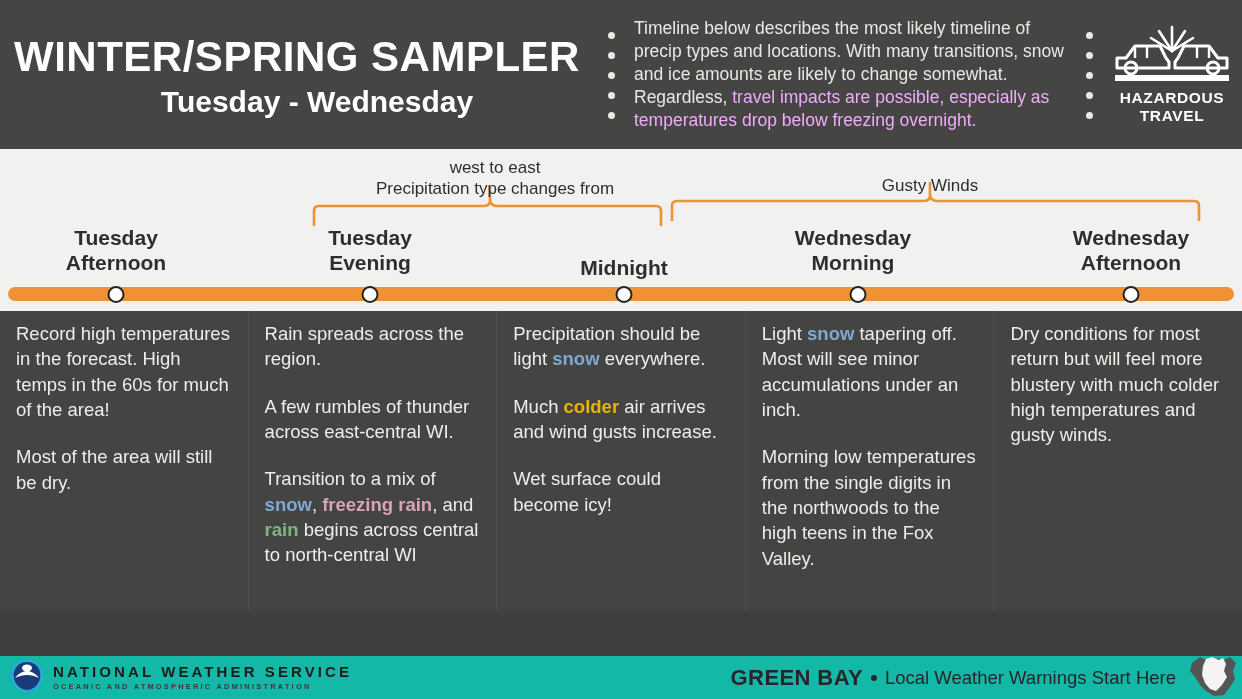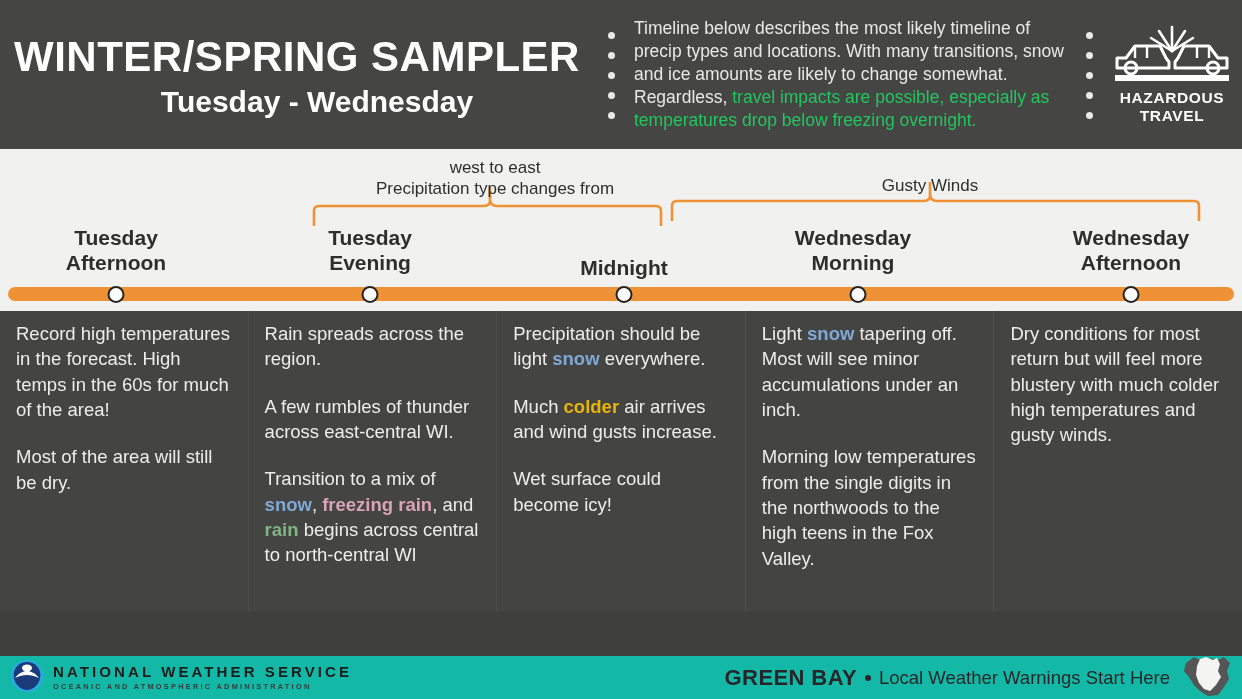--- a/index.html
+++ b/index.html
@@ -40,21 +40,21 @@
     width:7px;height:7px;border-radius:50%;background:#e9e9e6;display:block;
   }
   .bullets{
     flex:1 1 auto;
     display:flex;flex-direction:column;justify-content:center;
     padding:0 4px 0 6px;
   }
   .bullets p{
     margin:0;color:#e8e8e4;font-size:17.5px;line-height:1.32;
   }
-  .hl{color:#22c55e;}
+  .hl{color:#f0abfc;}
   .hazard{
     width:132px;flex:0 0 132px;
     display:flex;flex-direction:column;align-items:center;justify-content:center;
     padding-right:4px;
   }
   .hazard svg{display:block;}
   .hazard .hz-l1,.hazard .hz-l2{
     color:#ffffff;font-size:15.5px;font-weight:bold;letter-spacing:0.6px;
     line-height:1.15;text-align:center;white-space:nowrap;
   }
@@ -116,21 +116,21 @@
   .nws-text{margin-left:9px;}
   .nws-l1{
     color:#1c1c1b;font-size:15px;font-weight:bold;letter-spacing:3.1px;
     line-height:1.1;white-space:nowrap;
   }
   .nws-l2{
     color:#3a3a39;font-size:7.4px;font-weight:bold;letter-spacing:2.25px;
     line-height:1.25;margin-top:2px;white-space:nowrap;
   }
   .footer-spacer{flex:1 1 auto;}
-  .footer-right{display:flex;align-items:center;padding-right:10px;}
+  .footer-right{display:flex;align-items:center;padding-right:4px;}
   .gb{
     color:#26262a;font-size:22px;font-weight:bold;letter-spacing:0.4px;
     white-space:nowrap;
   }
   .gb-dot{
     width:6px;height:6px;border-radius:50%;background:#26262a;
     margin:0 8px;display:inline-block;
   }
   .gb-tag{
     color:#26262a;font-size:18.5px;white-space:nowrap;

